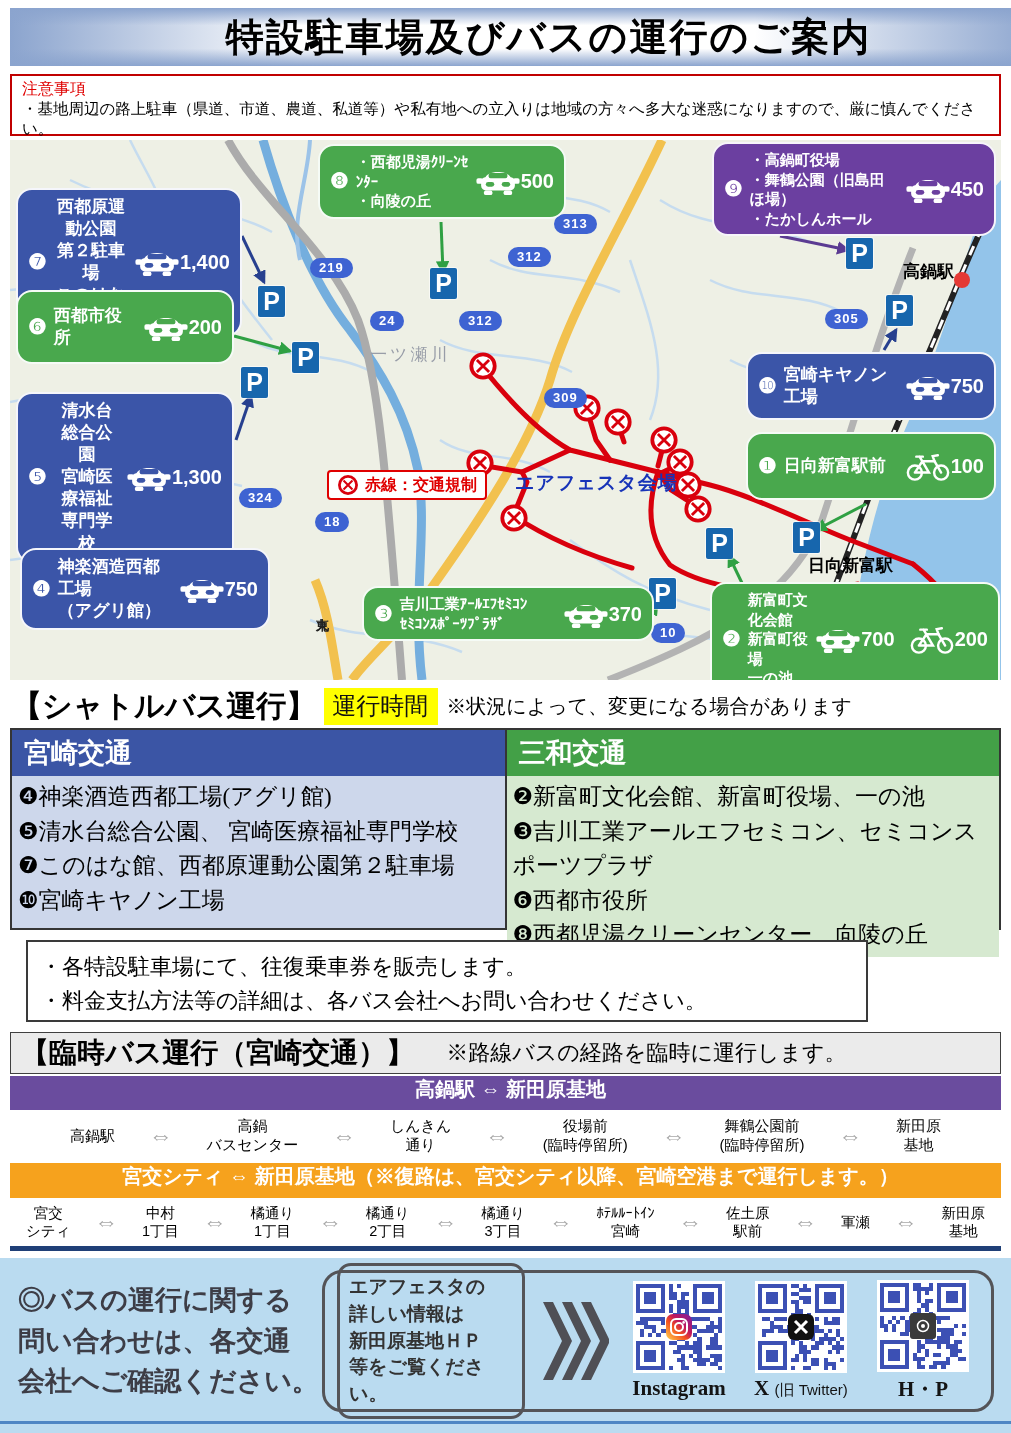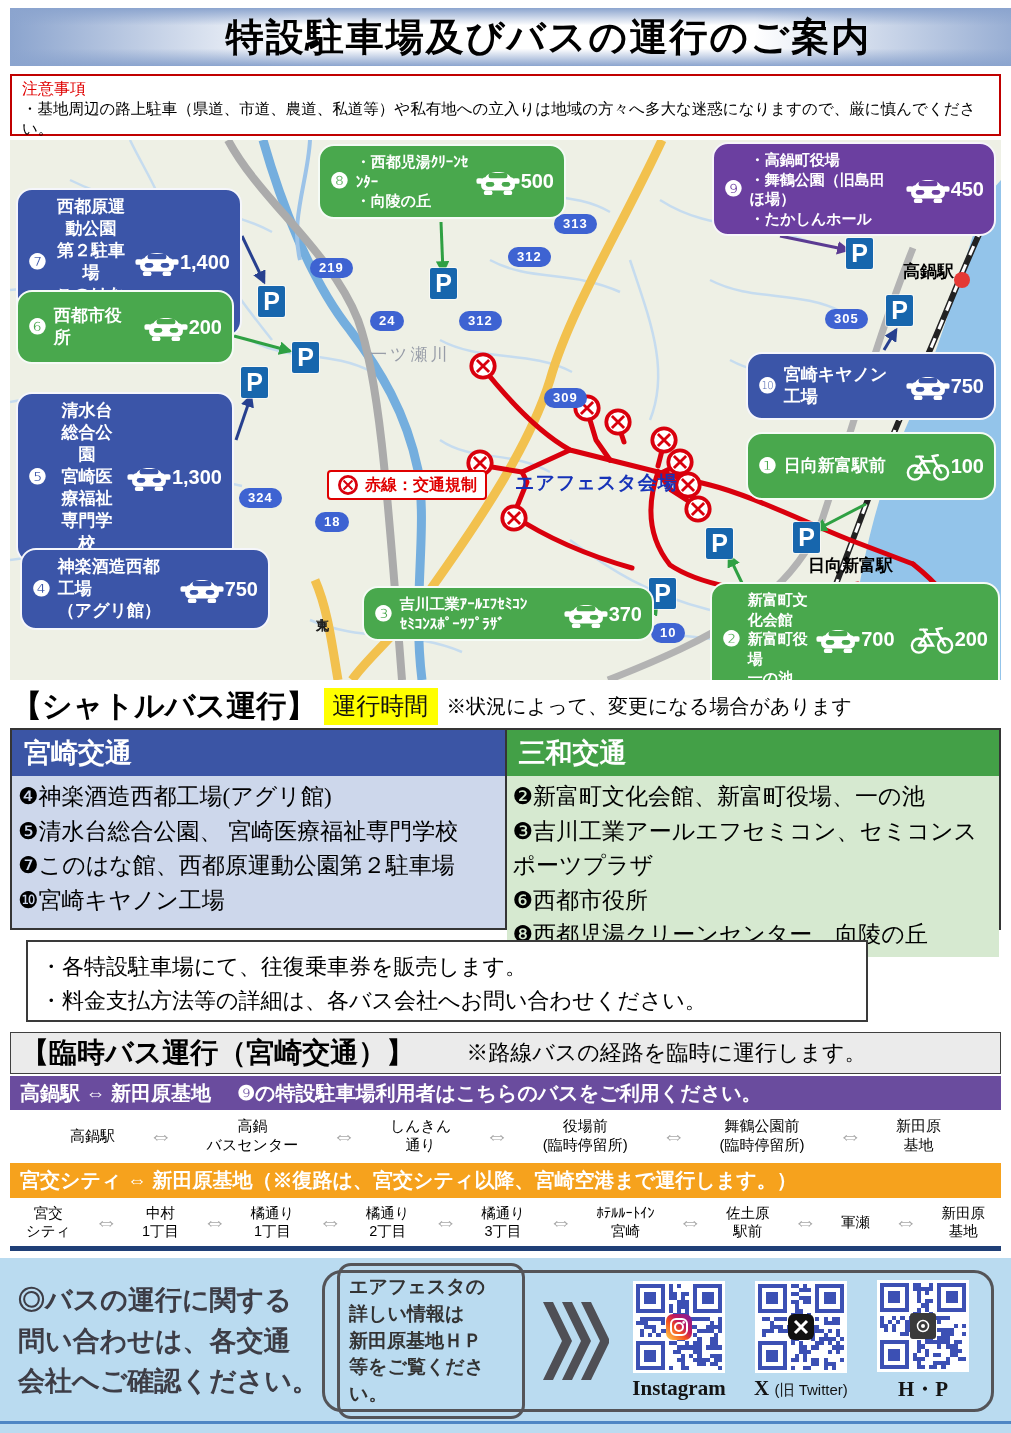--- a/index.html
+++ b/index.html
@@ -61,25 +61,25 @@
   .col-sanwa .col-h{background:#43a047;}
   .col-b{flex:1;padding:4px 6px;}
   .col-miyazaki .col-b{background:#cdd7eb;}
   .col-sanwa .col-b{background:#d6e9d0;}
   .li{font-size:23px;line-height:1.5;color:#000;}
   .notes{position:absolute;left:10px;top:940px;width:842px;height:82px;box-sizing:border-box;
       border:2px solid #3a3a3a;padding:8px 12px;background:#fff;margin-left:16px;}
   .notes div{font-size:22px;line-height:1.55;color:#000;}
   
   .extra-head{position:absolute;left:10px;top:1032px;width:991px;height:42px;box-sizing:border-box;
-      background:#ebebeb;border:1px solid #404040;display:flex;align-items:center;gap:52px;padding-left:10px;}
+      background:#ebebeb;border:1px solid #404040;display:flex;align-items:center;gap:32px;padding-left:10px;}
   .eh-title{font-size:28px;font-weight:bold;color:#000;}
   .eh-note{font-size:22px;color:#000;}
   .bar{position:absolute;left:10px;width:991px;height:34px;box-sizing:border-box;display:flex;
-      align-items:center;gap:26px;padding-left:10px;color:#fff;font-weight:bold;font-size:20px;}
+      align-items:center;gap:26px;padding-left:10px;color:#fff;font-weight:bold;font-size:20px;flex-direction:column;}
   .bar-purple{top:1076px;background:#6a4c9e;}
   .bar-orange{top:1163px;background:#f6a21d;height:35px;}
   .route{position:absolute;left:10px;width:991px;height:52px;display:flex;align-items:center;
       justify-content:space-between;background:#fff;}
   .r1{top:1110px;padding:0 60px;width:871px;}
   .r2{top:1198px;padding:0 16px;width:959px;border-bottom:5px solid #1f3f77;height:48px;}
   .stop{font-size:15px;line-height:1.25;text-align:center;white-space:pre-line;color:#000;}
   .r2 .stop{font-size:14.5px;}
   .rarrow{color:#a6a6a6;font-size:24px;font-weight:bold;}
   

